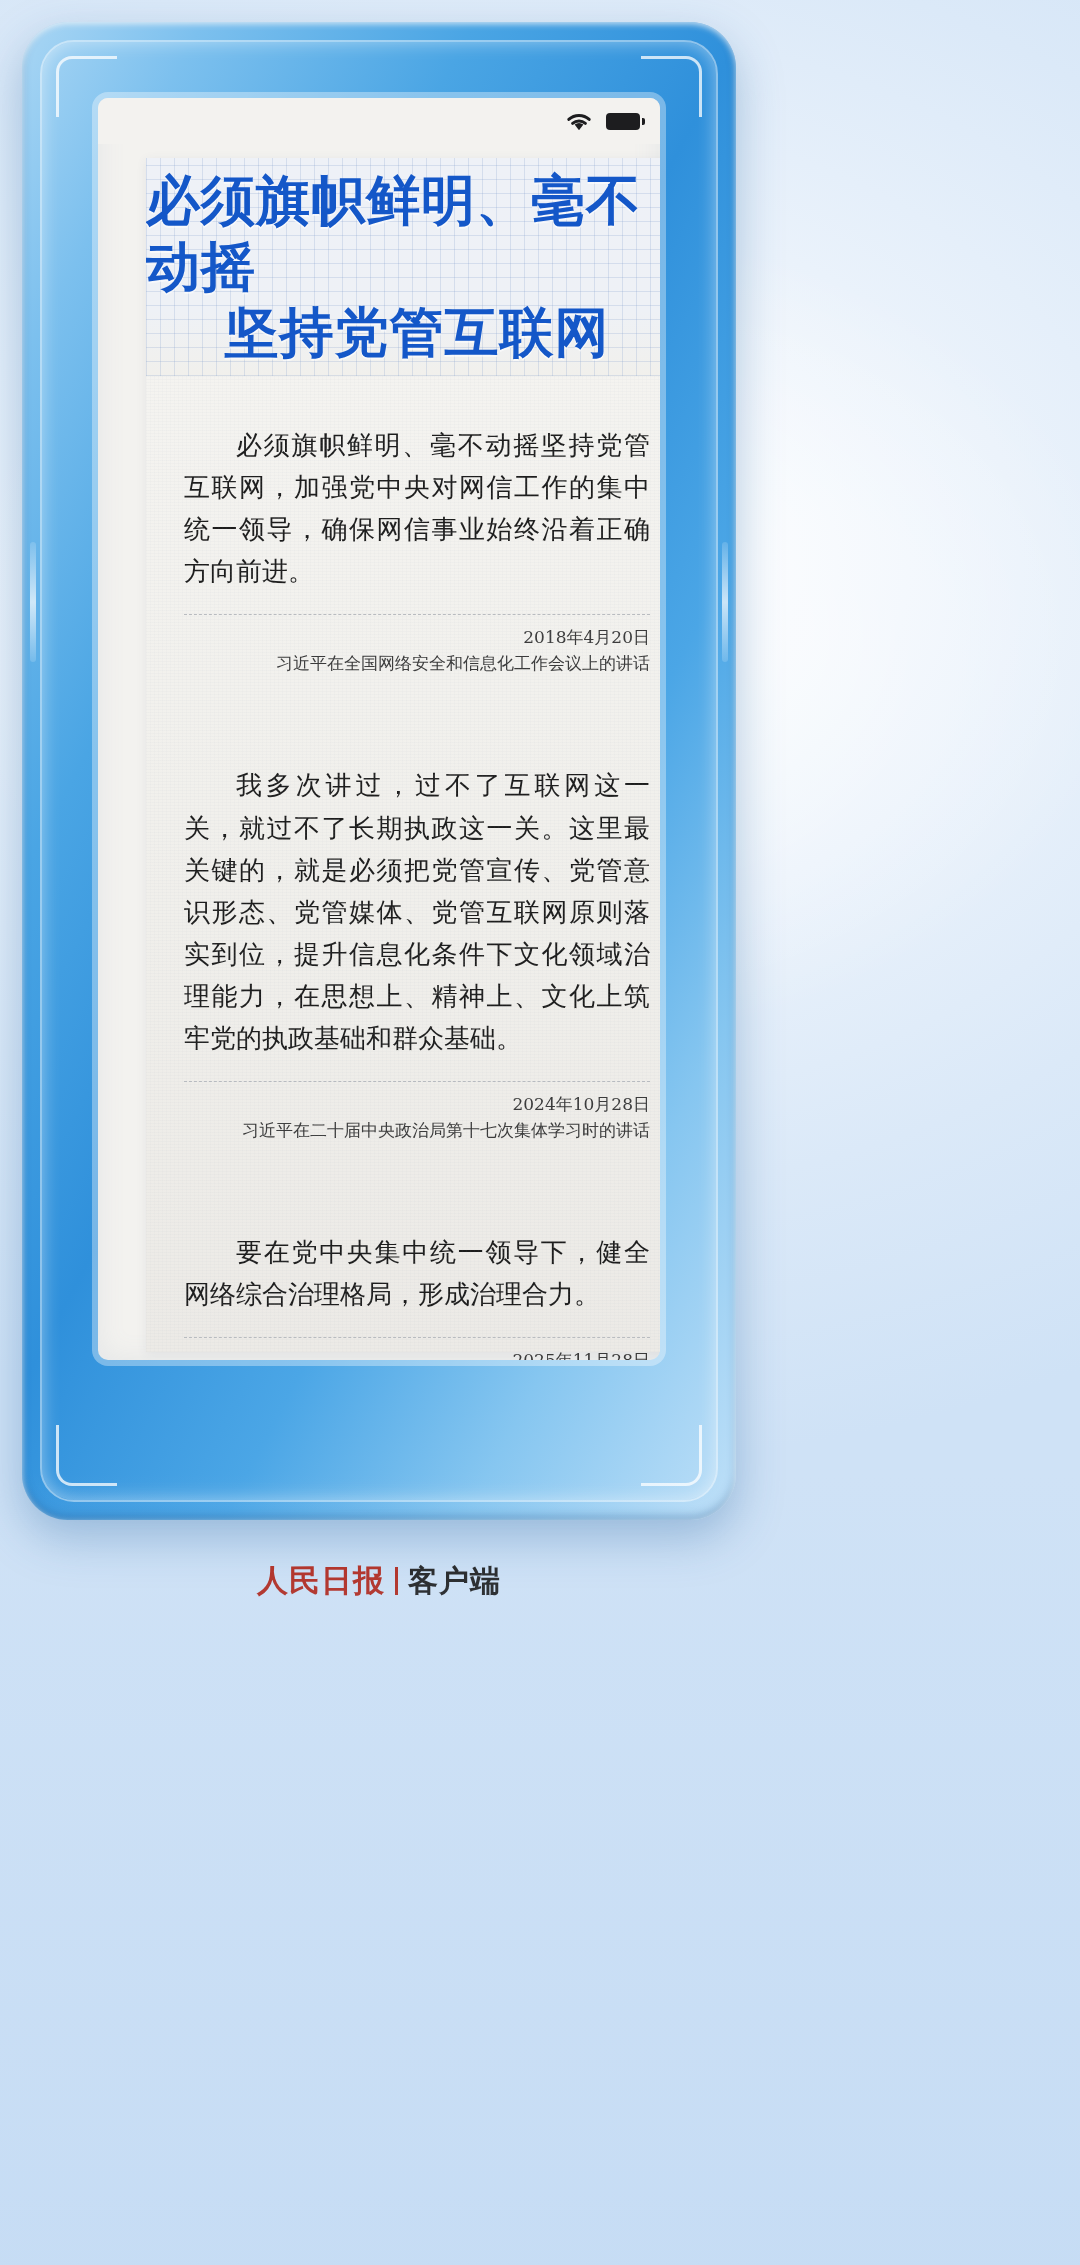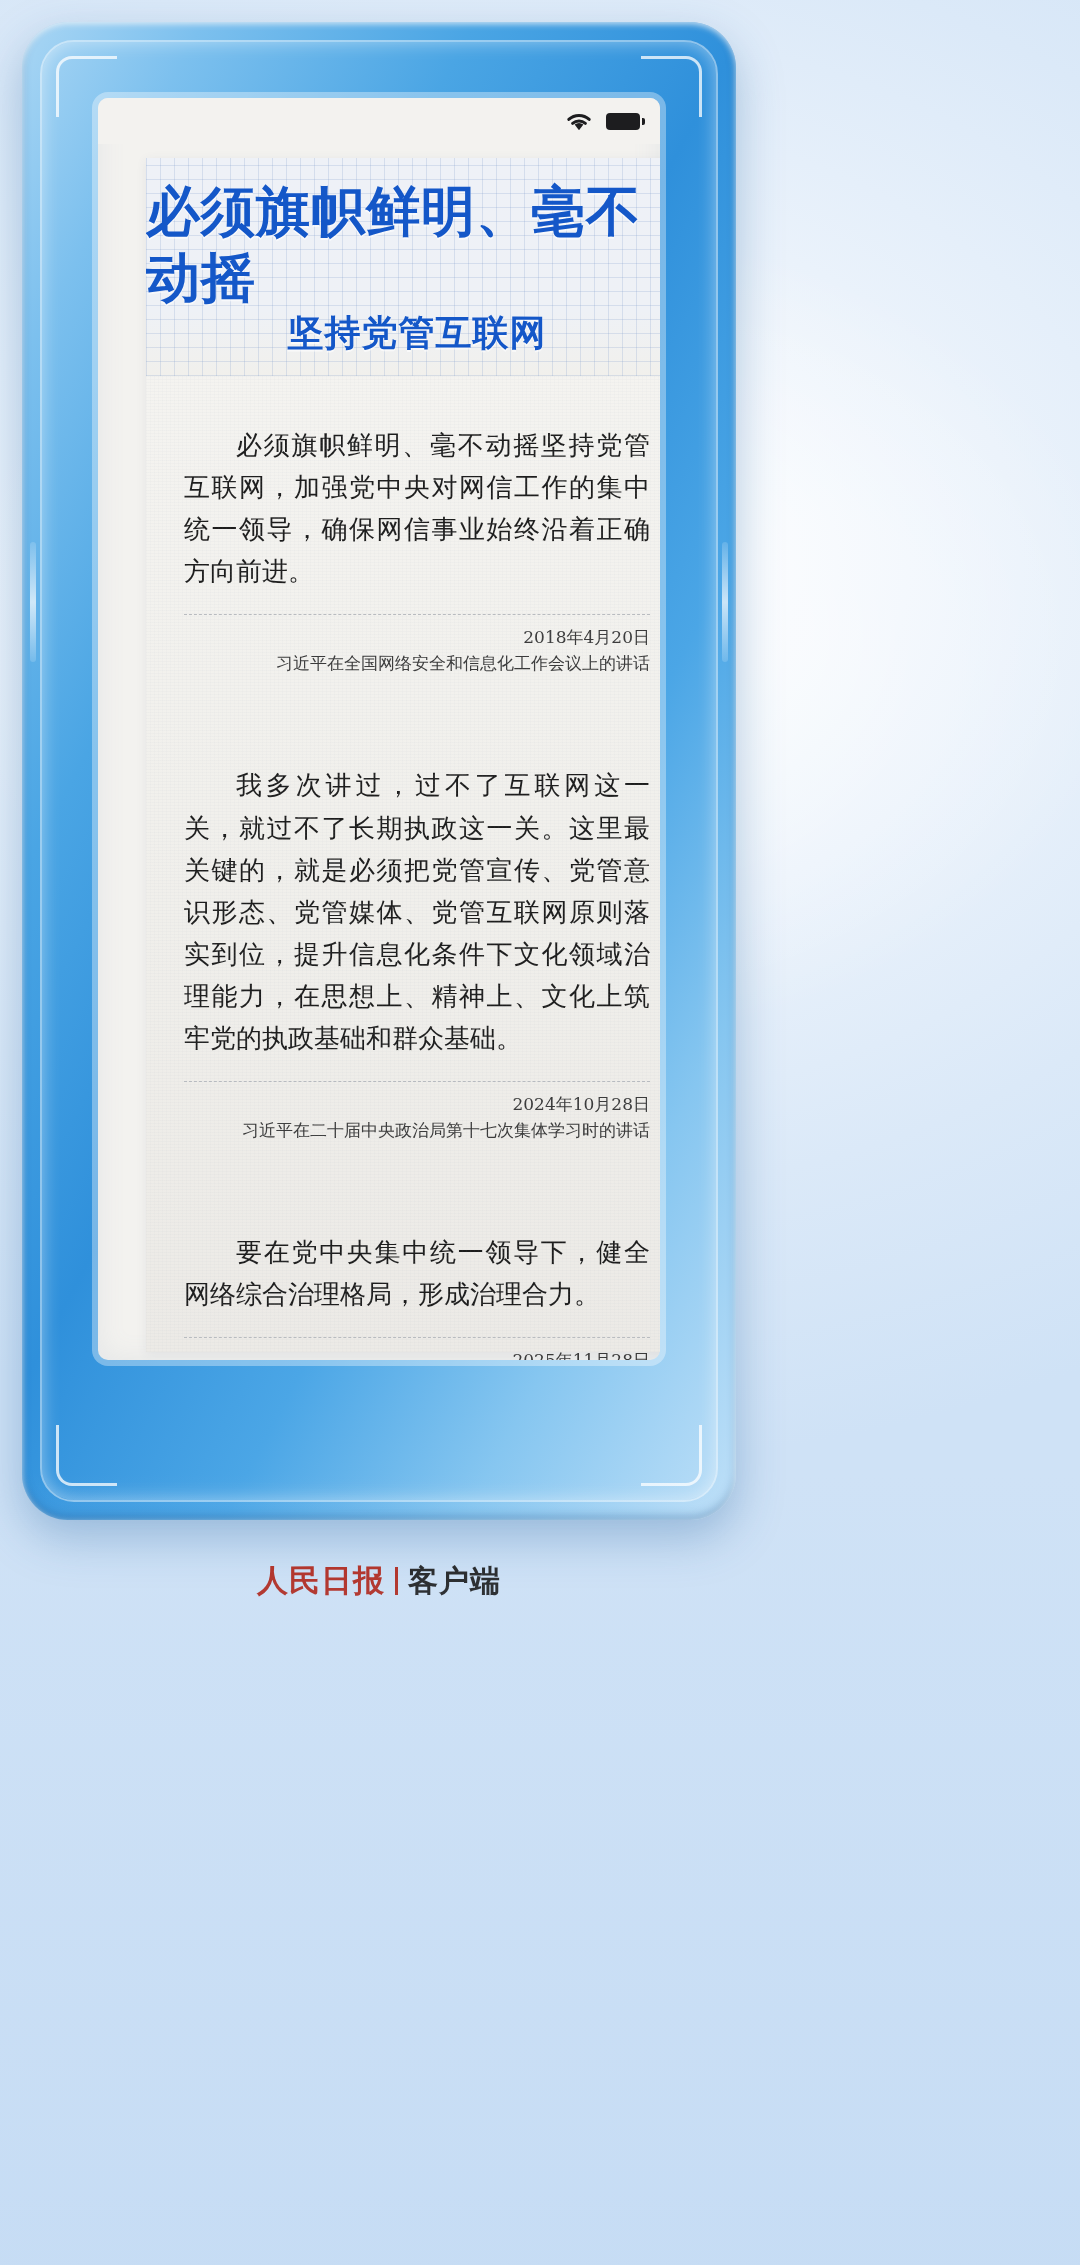--- a/index.html
+++ b/index.html
@@ -174,21 +174,21 @@
   }
   .title-line {
     font-family: "Liberation Sans", sans-serif;
     font-weight: 700;
     color: #1457c8;
     letter-spacing: 1px;
     line-height: 1.22;
     text-shadow: 0 2px 0 rgba(255,255,255,0.6);
   }
   .title-line.l1 { font-size: 54px; }
-  .title-line.l2 { font-size: 36px; }
+  .title-line.l2 { font-size: 54px; }
 
   
   .content {
     padding: 0 38px;
     box-sizing: border-box;
   }
   .quote-block { padding-top: 34px; }
   .quote-block.first { padding-top: 48px; }
   .quote-text {
     font-family: "DejaVu Serif", "Liberation Serif", serif;

